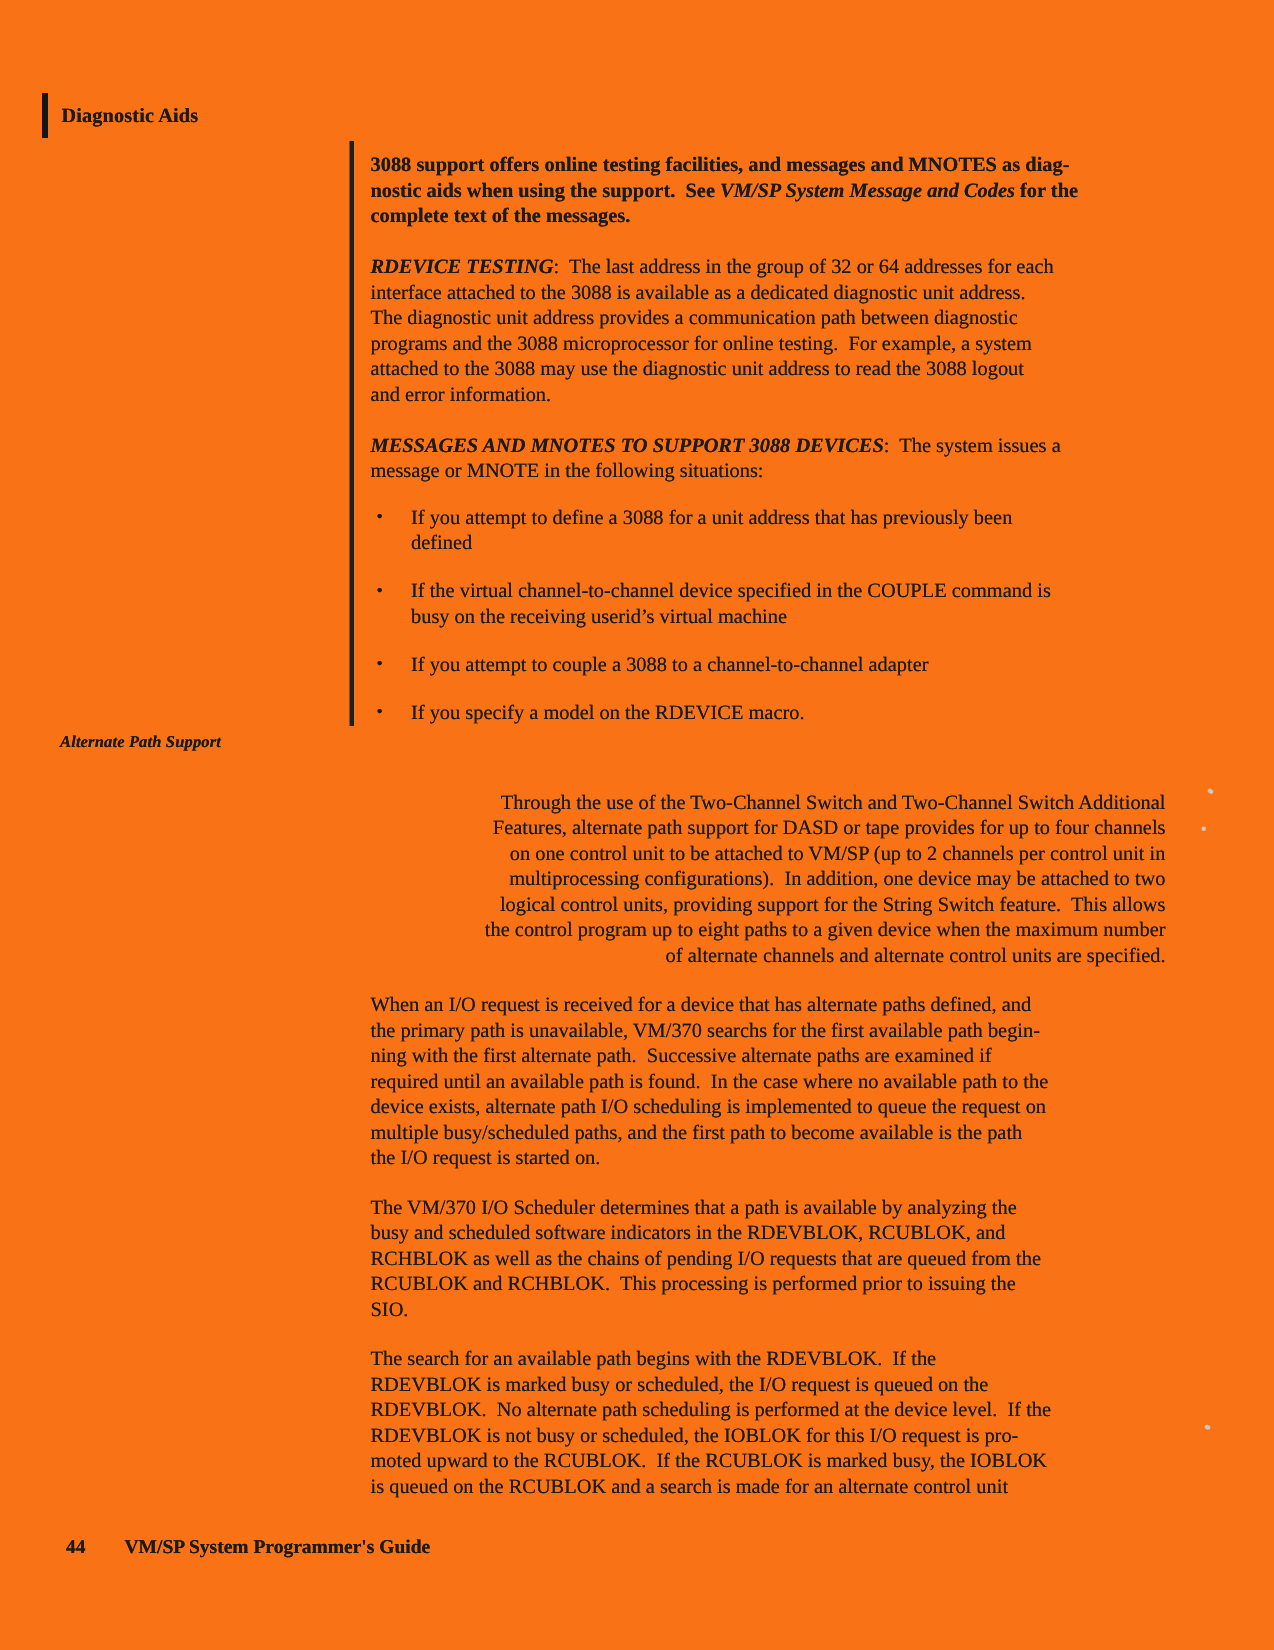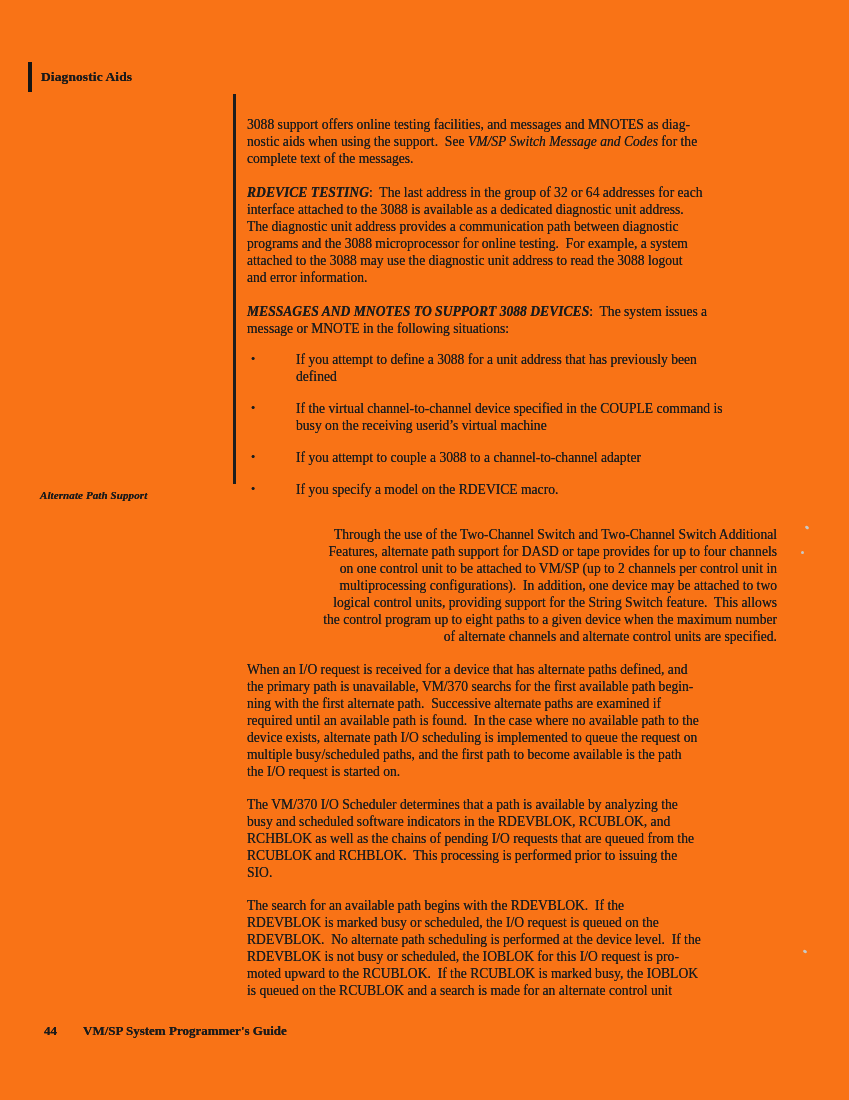--- a/index.html
+++ b/index.html
@@ -32,32 +32,32 @@
 
   
   .col{
     position:absolute;left:247px;width:530px;
     font-size:13.6px;line-height:17px;
     text-shadow:0 0 0.25px #2a2a2a;
   }
   .col-upper{top:96px;}
   .col-lower{top:518px;}
   .col p{margin:0 0 17px 0;white-space:pre-wrap;}
-  .col p.first{margin-top:20px;}
+  .col p.first{margin-top:5px;font-weight:bold;}
   .col p.lower-first{margin-top:8px;text-align:right;}
   .col-lower p{margin-bottom:16px;}
   .lead{font-weight:bold;font-style:italic;}
   .booktitle{font-style:italic;}
 
   
   ul.bullets{list-style:none;margin:14px 0 0 0;padding:0;}
   ul.bullets li{display:flex;margin:0 0 15px 0;}
   ul.bullets li:last-child{margin-bottom:0;}
   .b-marker{flex:0 0 23px;padding-left:4px;font-size:12px;line-height:17px;}
-  .b-text{white-space:pre-wrap;margin-left:22px;}
+  .b-text{white-space:pre-wrap;}
 
   
   .sec-heading{
     position:absolute;left:40px;top:489px;margin:0;
     font-size:11px;font-weight:bold;font-style:italic;
     letter-spacing:0.1px;text-shadow:0 0 0.3px #1b1b1b;
   }
 
   
   .footer{
@@ -78,21 +78,21 @@
 
 <div class="page">
 
   <div class="hdr-bar"></div>
   <div class="hdr-label">Diagnostic Aids</div>
 
   <div class="change-bar"></div>
 
   <section class="col col-upper">
     <p class="first"><span>3088 support offers online testing facilities, and messages and MNOTES as diag-
-nostic aids when using the support.  See </span><span class="booktitle">VM/SP Switch Message and Codes</span><span> for the
+nostic aids when using the support.  See </span><span class="booktitle">VM/SP System Message and Codes</span><span> for the
 complete text of the messages.</span></p>
 
     <p><span class="lead">RDEVICE TESTING</span><span>:  The last address in the group of 32 or 64 addresses for each
 interface attached to the 3088 is available as a dedicated diagnostic unit address.
 The diagnostic unit address provides a communication path between diagnostic
 programs and the 3088 microprocessor for online testing.  For example, a system
 attached to the 3088 may use the diagnostic unit address to read the 3088 logout
 and error information.</span></p>
 
     <p style="margin-bottom:0;"><span class="lead">MESSAGES AND MNOTES TO SUPPORT 3088 DEVICES</span><span>:  The system issues a

